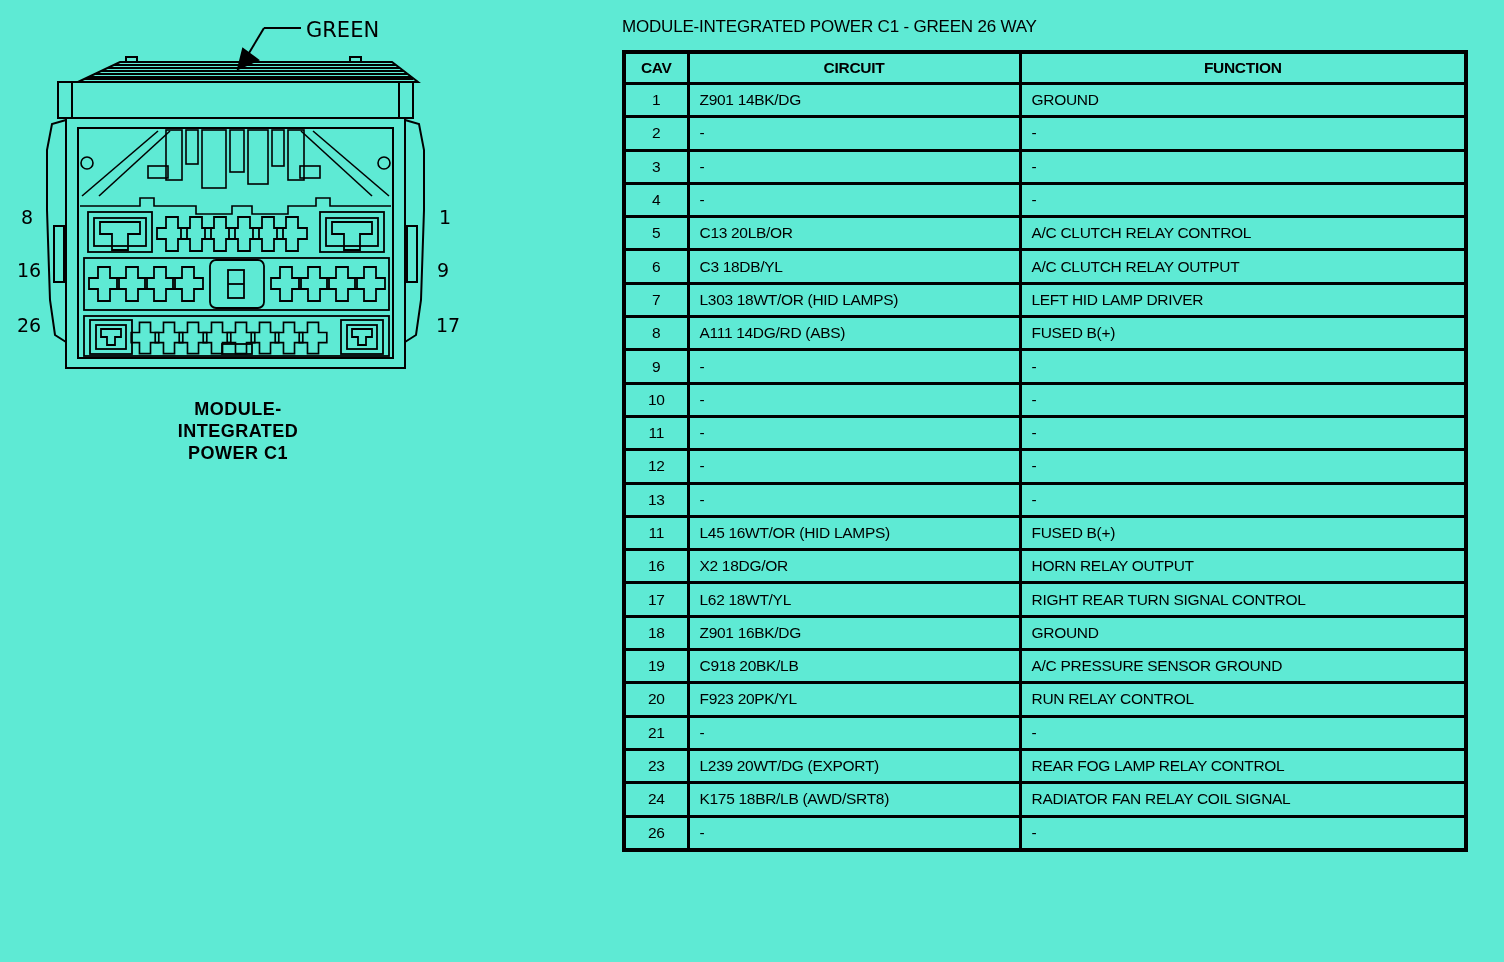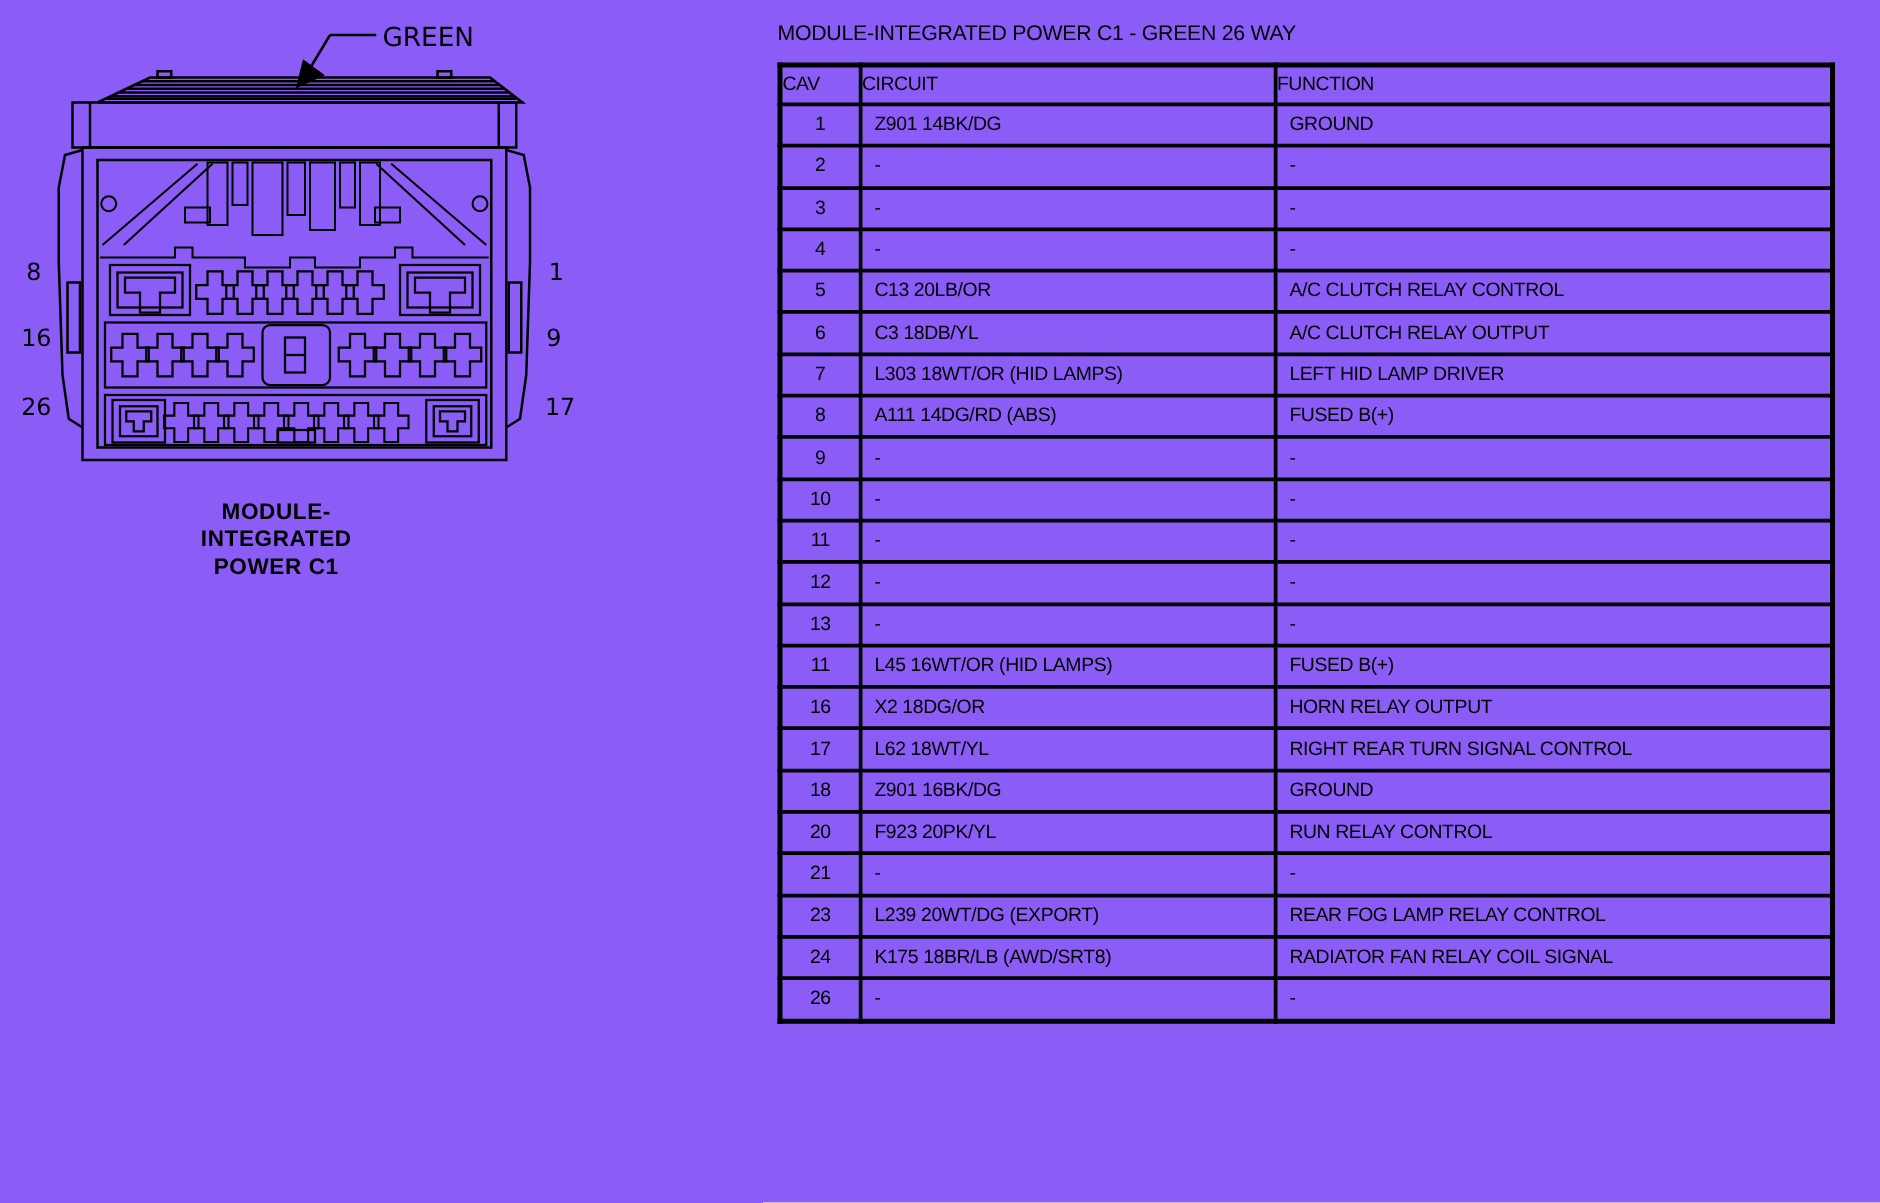--- a/index.html
+++ b/index.html
@@ -1,28 +1,28 @@
 <!DOCTYPE html>
 <html><head>
 <meta charset="utf-8">
 <style>
   html,body{margin:0;padding:0;background:#ffffff;}
   .page{
     position:relative;
     width:1504px;height:962px;
-    background:#8b5cf6;
+    background:#5eead4;
     font-family:"Liberation Sans",sans-serif;
     color:#000;
     overflow:hidden;
   }
   
   .diagram-area{position:absolute;left:0;top:0;width:480px;height:520px;}
   .diagram-svg{position:absolute;left:0;top:0;}
   .caption{
-    position:absolute;left:133px;top:398px;width:176px;
+    position:absolute;left:150px;top:398px;width:176px;
     text-align:center;
     font-weight:bold;font-size:18px;line-height:22px;
     letter-spacing:0.5px;
     font-family:"Liberation Sans",sans-serif;
   }
   
   .table-area{position:absolute;left:622px;top:0;width:842px;}
   .table-title{
     position:absolute;left:0;top:17px;width:842px;
     text-align:left;font-size:17px;letter-spacing:-0.2px;
@@ -38,21 +38,21 @@
   }
   table.pinout th, table.pinout td{
     border:3px solid #000;
     padding:0 0 0 10px;
     height:30.3px;
     text-align:left;
     white-space:nowrap;
     overflow:hidden;
     font-weight:normal;
   }
-  table.pinout th{height:28px;text-align:left;padding:0;}
+  table.pinout th{height:28px;text-align:center;padding:0;font-weight:bold;}
   table.pinout td.cav{ text-align:center;padding:0;}
 </style>
 </head>
 <body>
 
 <div class="page">
 
   <div class="diagram-area">
     <svg class="diagram-svg" width="470" height="380" viewBox="0 0 470 380" fill="none" stroke="#000" stroke-width="2">
       <defs>
@@ -278,20 +278,25 @@
             <td class="cav">17</td>
             <td>L62 18WT/YL</td>
             <td>RIGHT REAR TURN SIGNAL CONTROL</td>
           </tr>
           <tr>
             <td class="cav">18</td>
             <td>Z901 16BK/DG</td>
             <td>GROUND</td>
           </tr>
           <tr>
+            <td class="cav">19</td>
+            <td>C918 20BK/LB</td>
+            <td>A/C PRESSURE SENSOR GROUND</td>
+          </tr>
+          <tr>
             <td class="cav">20</td>
             <td>F923 20PK/YL</td>
             <td>RUN RELAY CONTROL</td>
           </tr>
           <tr>
             <td class="cav">21</td>
             <td>-</td>
             <td>-</td>
           </tr>
           <tr>

